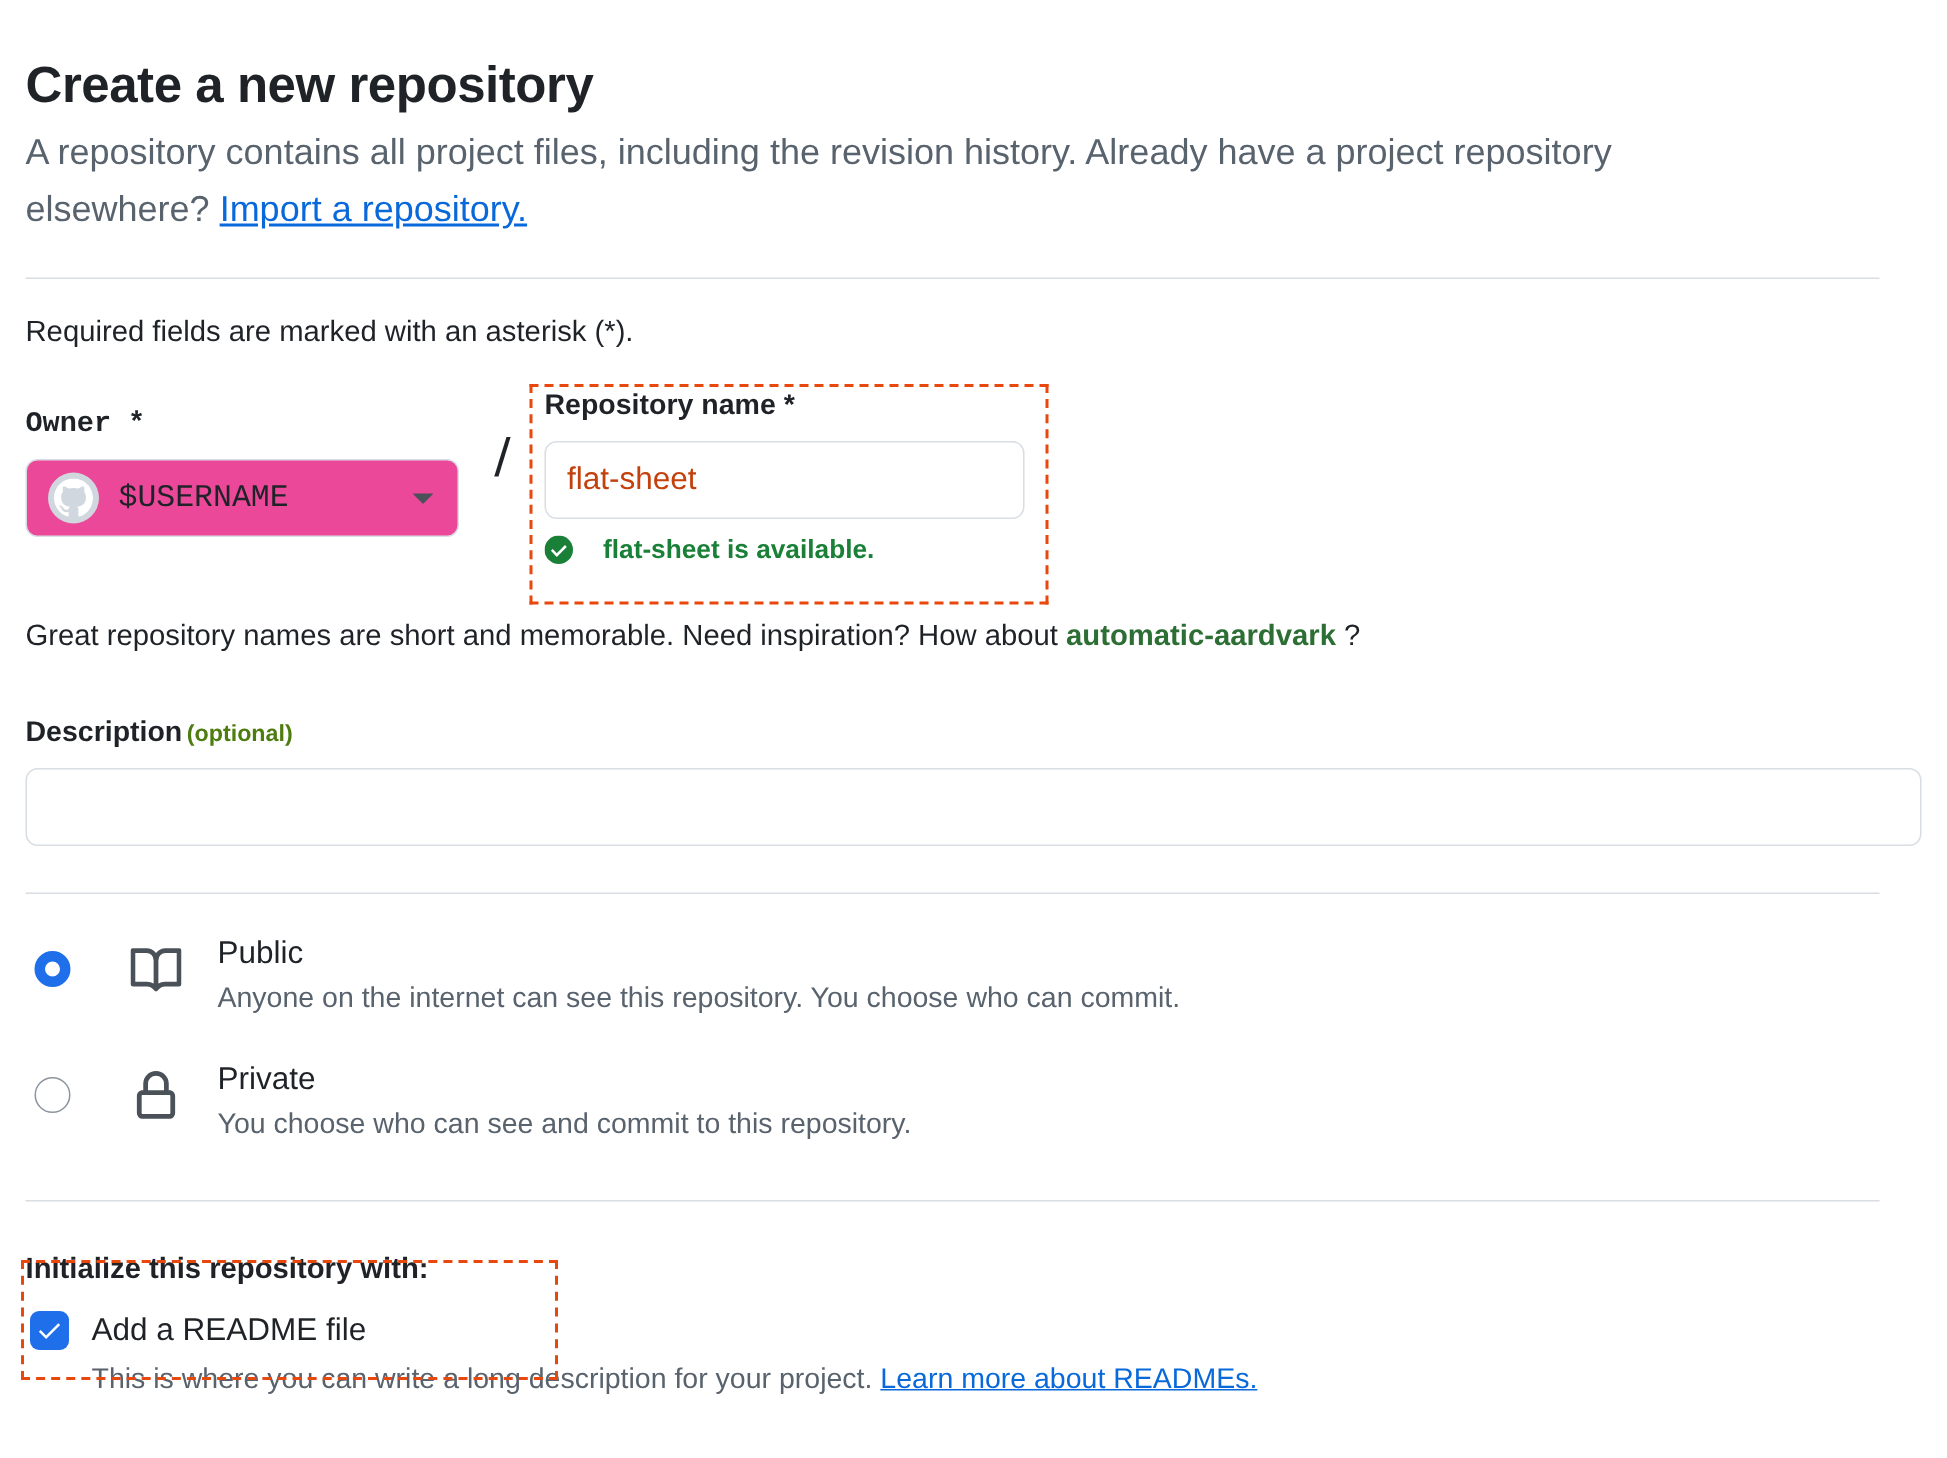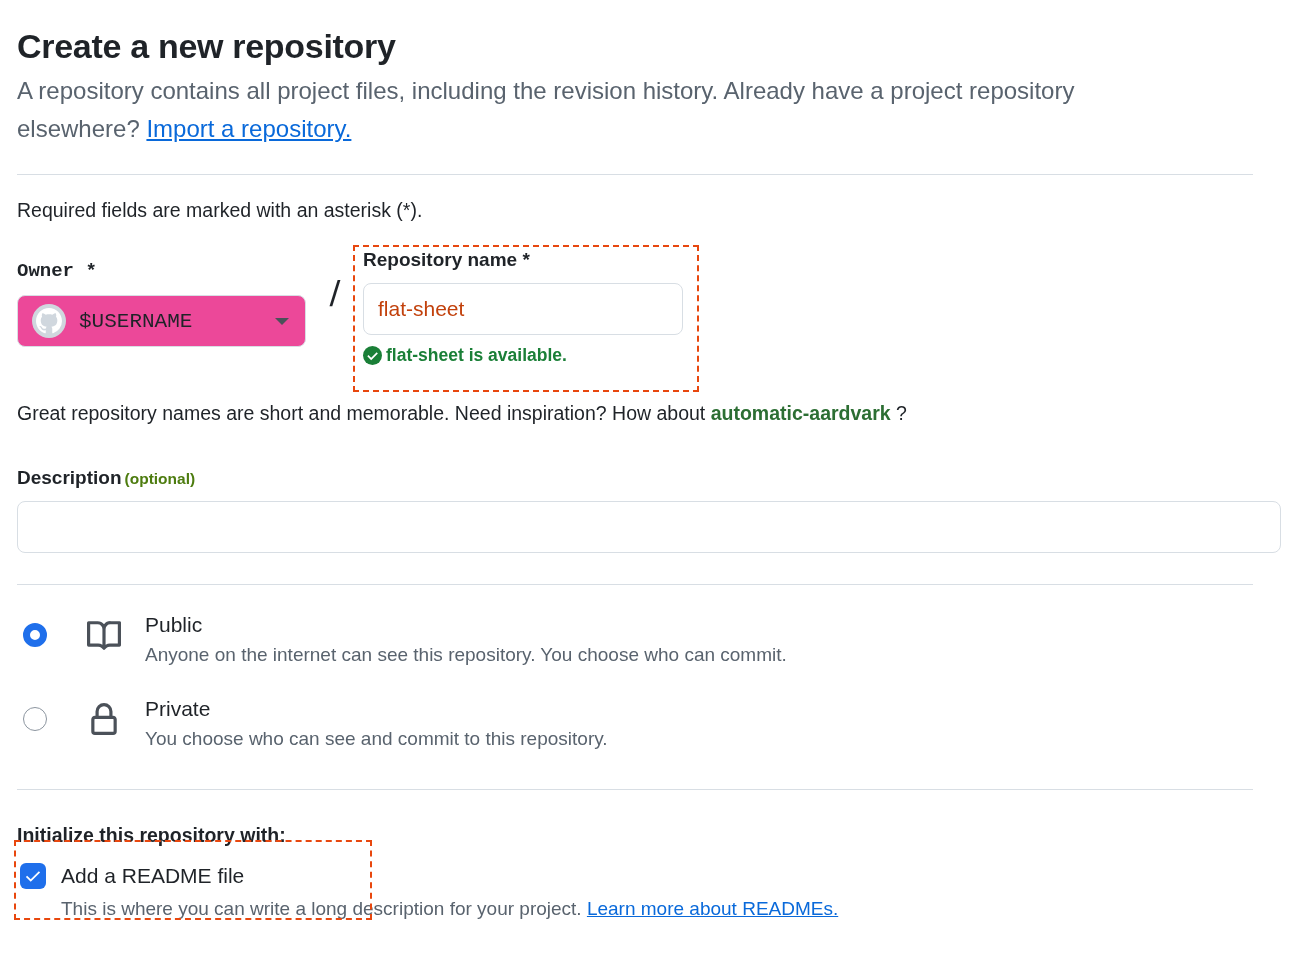--- a/index.html
+++ b/index.html
@@ -13,21 +13,21 @@
     font-family: "Liberation Sans", sans-serif;
     color: #1f2328;
     -webkit-font-smoothing: antialiased;
     overflow: hidden;
   }
   .page {
     position: relative;
     width: 1270px;
     height: 972px;
     box-sizing: border-box;
-    padding: 1px 17px;
+    padding: 12px 17px;
   }
 
   
   .page-title {
     font-size: 34px;
     font-weight: 700;
     letter-spacing: -0.3px;
     line-height: 1;
     margin: 0;
     padding-top: 28px;
@@ -145,21 +145,21 @@
     font-size: 21px;
     color: #c2410c;
     background: #ffffff;
     border: 1px solid #d8dee4;
     border-radius: 8px;
     outline: none;
   }
   .availability {
     display: flex;
     align-items: center;
-    gap: 4px;
+    gap: 20px;
     margin-top: 10px;
     font-size: 17.5px;
     font-weight: 700;
     color: #1a7f37;
   }
   .check-icon { flex: none; display: block; }
 
   
   .ann {
     position: absolute;

